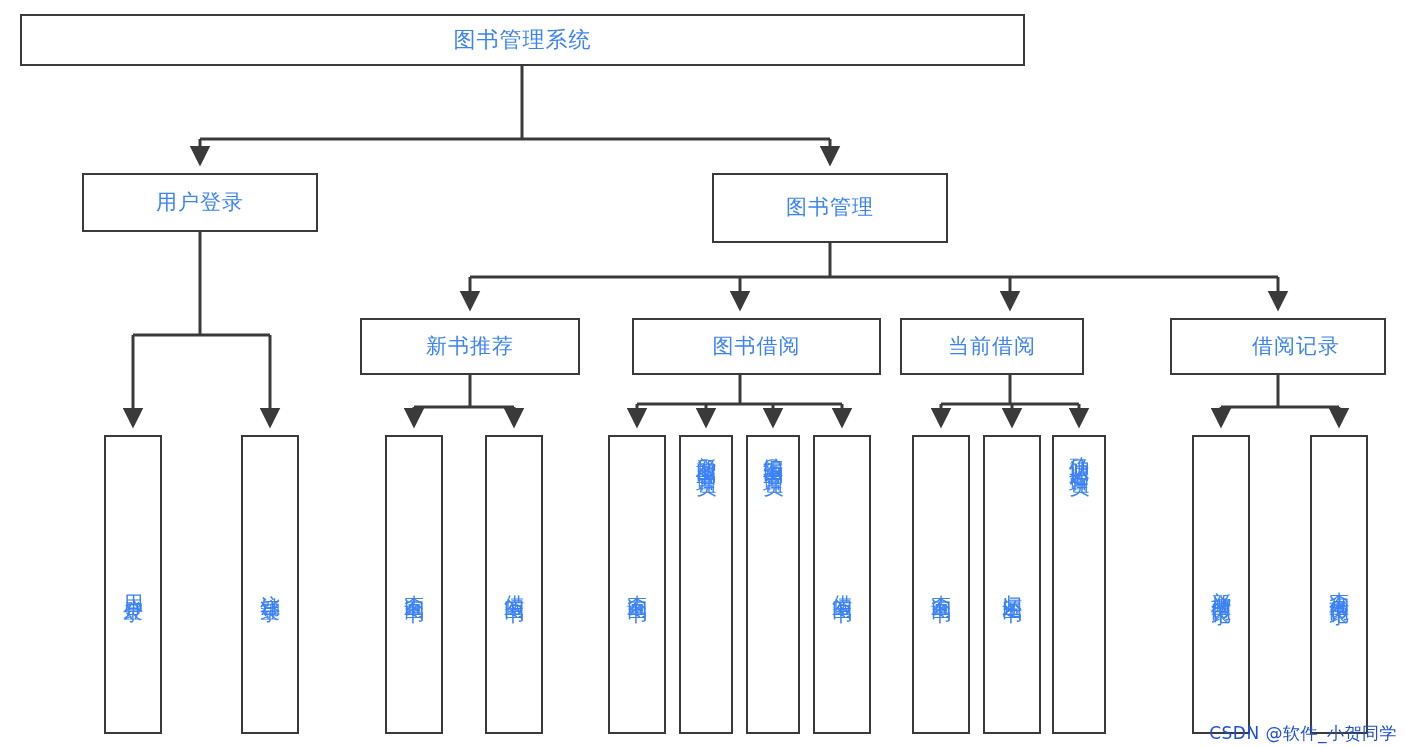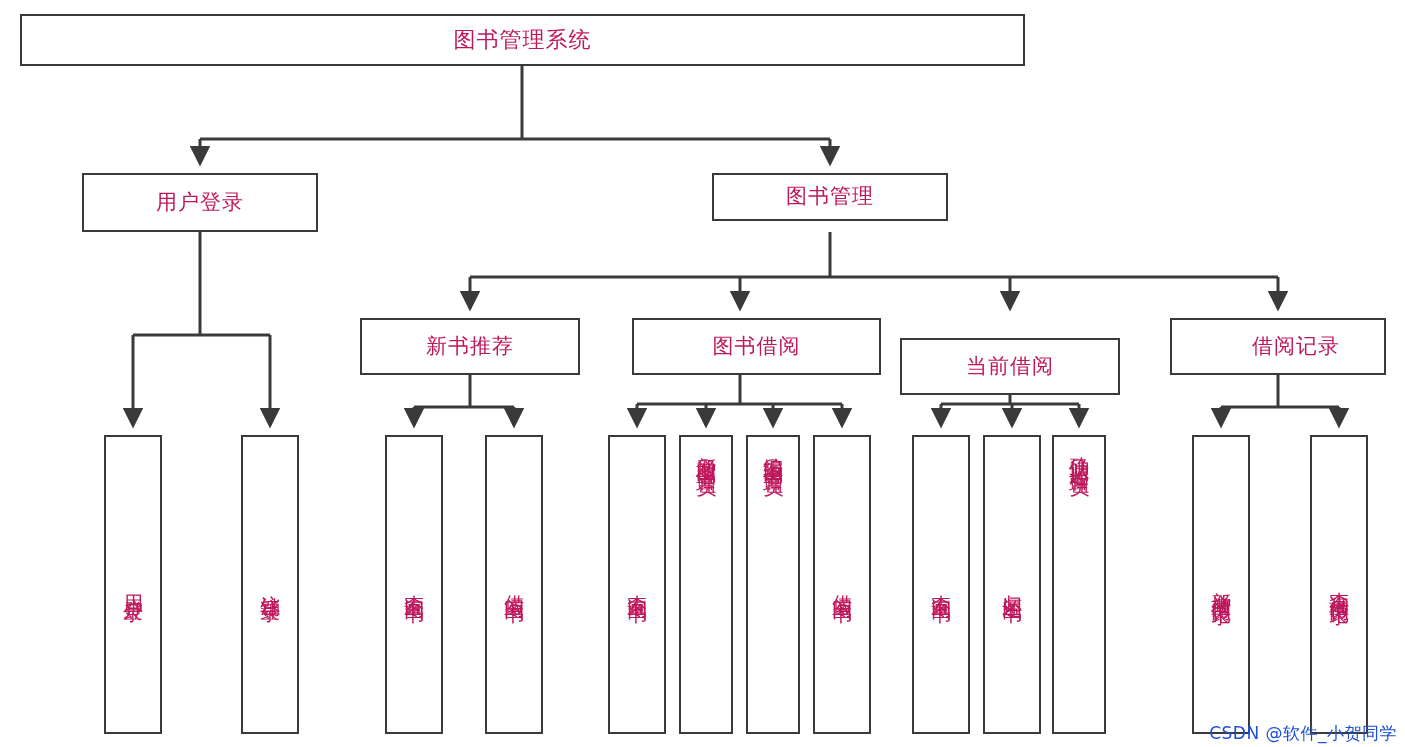--- a/index.html
+++ b/index.html
@@ -29,21 +29,21 @@
   }
   .node {
     position: absolute;
     box-sizing: border-box;
     background: #ffffff;
     border: 2.5px solid #3a3a3a;
     display: flex;
     align-items: center;
     justify-content: center;
     text-align: center;
-    color: #be185d;
+    color: #3b82f6;
     z-index: 2;
   }
   .node .label {
     display: block;
     letter-spacing: 1px;
   }
   
   .node.h .label {
     font-size: 21px;
     line-height: 1.2;
@@ -139,31 +139,31 @@
     </g>
   </svg>
 
   <div class="node h root" style="left:20px; top:14px; width:1005px; height:52px;">
     <span class="label">图书管理系统</span>
   </div>
 
   <div class="node h" style="left:82px; top:173px; width:236px; height:59px;">
     <span class="label">用户登录</span>
   </div>
-  <div class="node h" style="left:712px; top:173px; width:236px; height:48px;">
+  <div class="node h" style="left:712px; top:173px; width:236px; height:70px;">
     <span class="label">图书管理</span>
   </div>
 
   <div class="node h" style="left:360px; top:318px; width:220px; height:57px;">
     <span class="label">新书推荐</span>
   </div>
   <div class="node h" style="left:632px; top:318px; width:249px; height:57px;">
     <span class="label">图书借阅</span>
   </div>
-  <div class="node h" style="left:900px; top:318px; width:220px; height:57px;margin-top:20px;">
+  <div class="node h" style="left:900px; top:318px; width:184px; height:57px;">
     <span class="label">当前借阅</span>
   </div>
   <div class="node h" style="left:1170px; top:318px; width:216px; height:57px;padding-left:36px;">
     <span class="label">借阅记录</span>
   </div>
 
   <div class="node v center" style="left:104px; top:435px; width:58px; height:299px;">
     <span class="label">用户登录</span>
   </div>
   <div class="node v center" style="left:241px; top:435px; width:58px; height:299px;">

